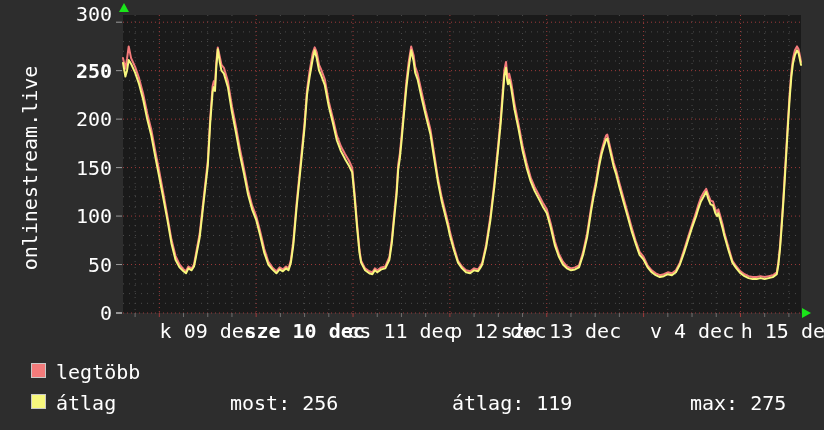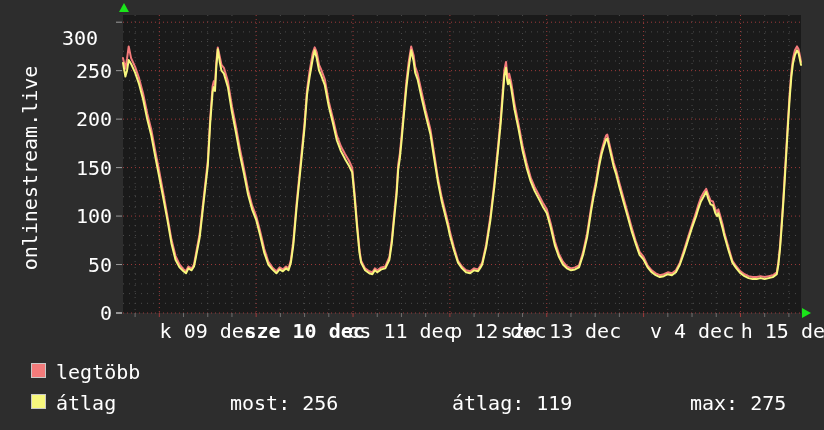--- a/index.html
+++ b/index.html
@@ -29,22 +29,22 @@
   }
 </style>
 </head>
 <body>
 
 <div id="screen">
 
   <div class="vtitle">onlinestream.live</div>
 
   <div id="ylabs">
-      <div class="ylab" style="left: 48px; top: 28px; text-align: center;">300</div>
-      <div class="ylab" style="left: 48px; top: 60.6667px;">250</div>
+      <div class="ylab" style="left: 48px; top: 4px;">300</div>
+      <div class="ylab" style="left: 48px; top: 60.6667px; font-weight: bold;">250</div>
       <div class="ylab" style="left: 48px; top: 109.133px;">200</div>
       <div class="ylab" style="left: 48px; top: 157.6px;">150</div>
       <div class="ylab" style="left: 48px; top: 206.067px;">100</div>
       <div class="ylab" style="left: 48px; top: 254.533px;">50</div>
       <div class="ylab" style="left: 48px; top: 303px;">0</div>
     </div>
 
   <svg id="plot" viewBox="-8 0 686 303" xmlns="http://www.w3.org/2000/svg">
       <rect x="0" y="0" width="678" height="298" fill="#1a1a1a"></rect>
       <line x1="0" x2="678" y1="288.3066666666667" y2="288.3066666666667" stroke="#4b4b4b" stroke-width="1" stroke-dasharray="1 5"></line>

